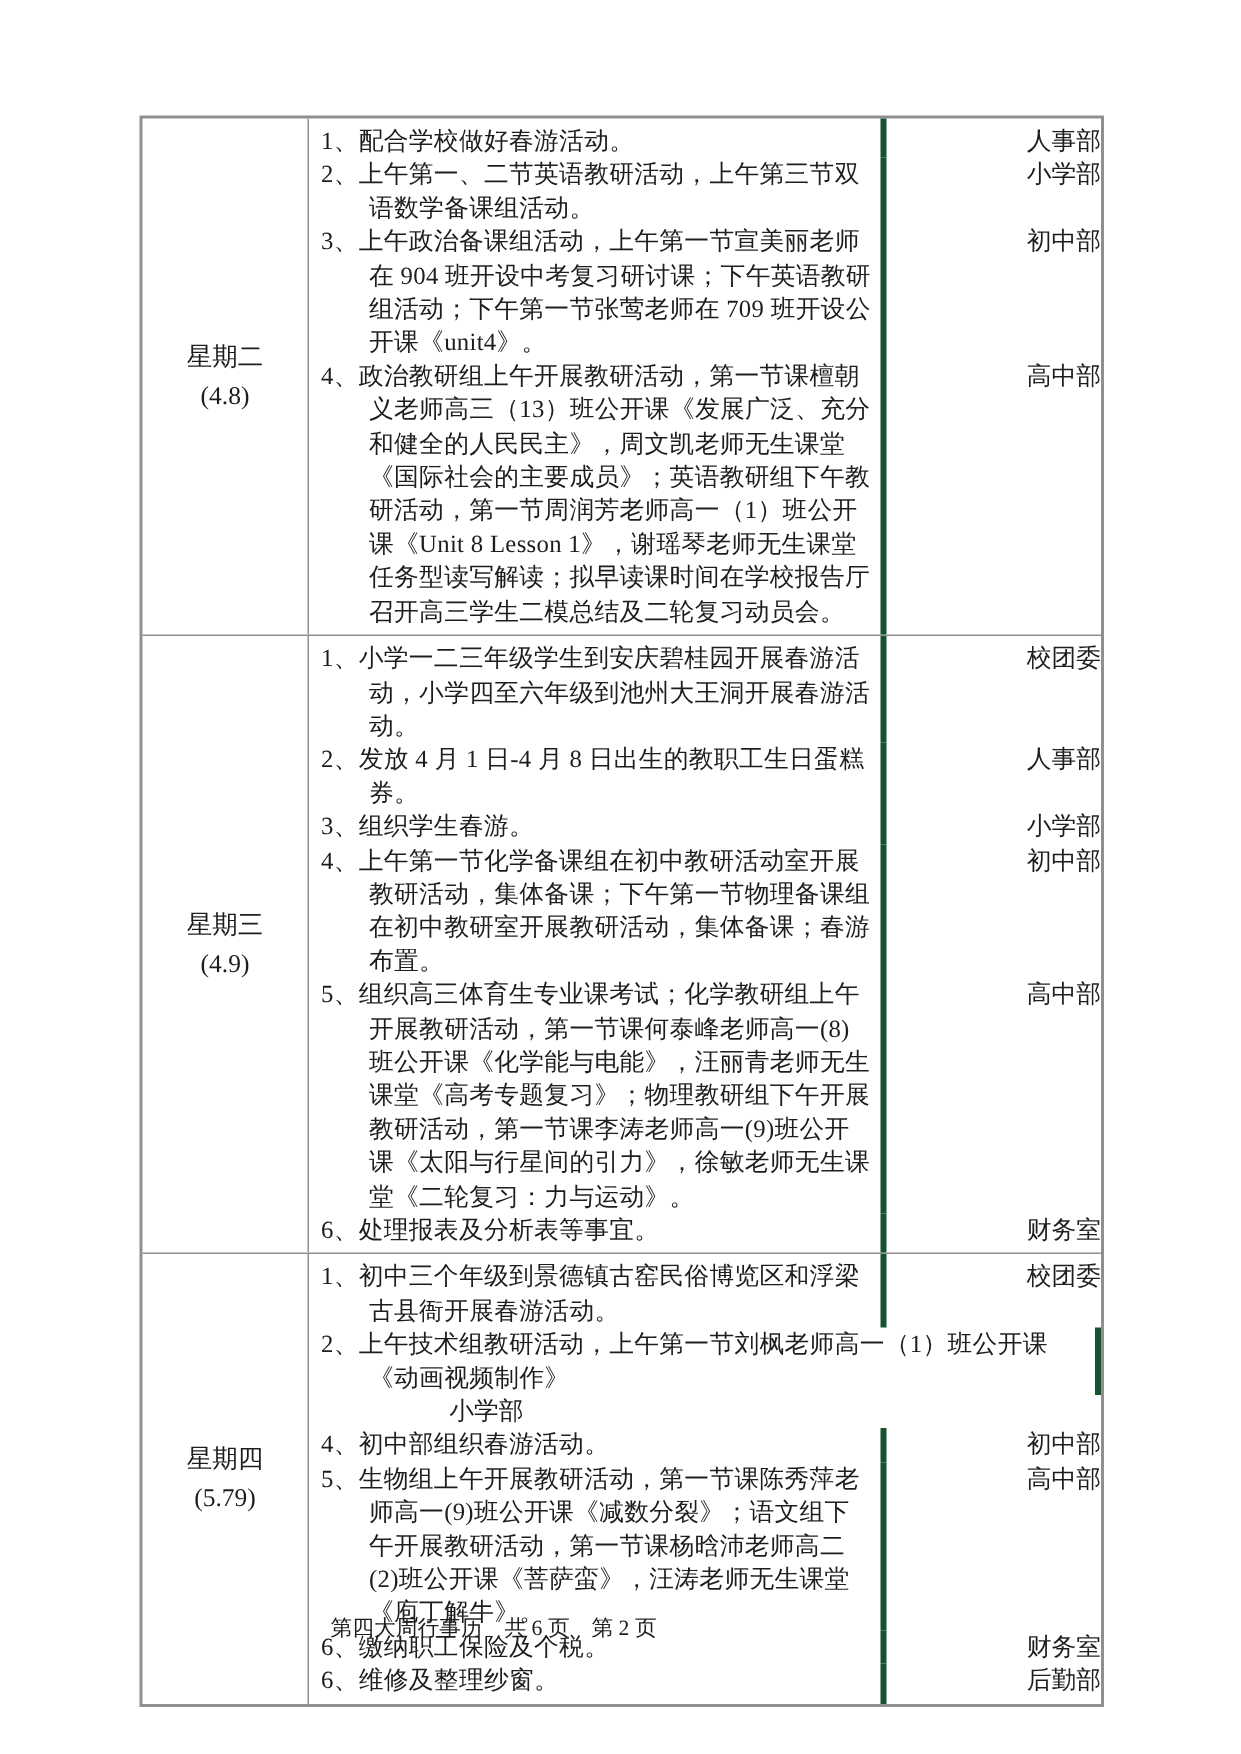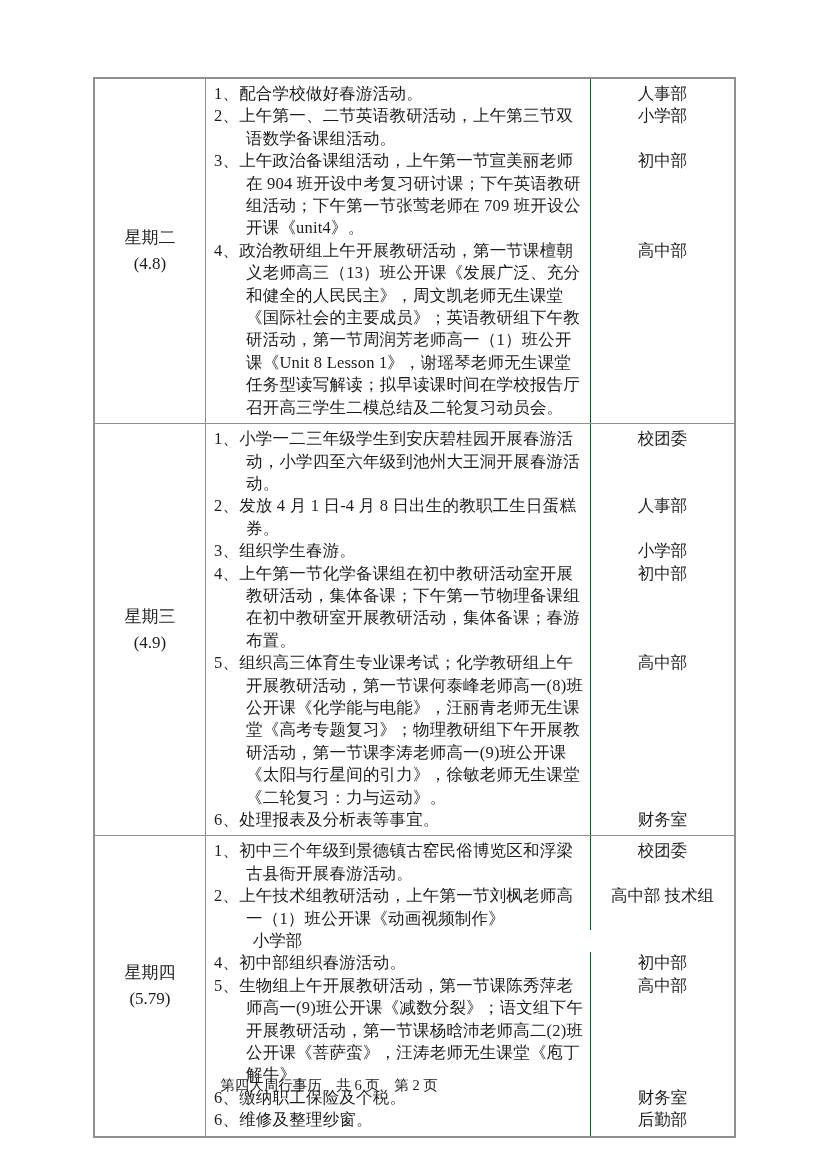--- a/index.html
+++ b/index.html
@@ -40,33 +40,33 @@
   }
   .items-col {
     flex:1;
     display:flex;
     flex-direction:column;
   }
   .item-row { display:flex; }
   .item-row:last-child { flex:1; }
   .item-text {
     flex:1;
-    border-right:1px solid #14532d;
+    border-right:4px solid #14532d;
     font-size:16.5px;
     line-height:22.4px;
     padding:0 6px 0 40px;
     text-indent:-32px;
     letter-spacing:0.2px;
   }
   .item-dept {
     width:143px;
     flex:0 0 143px;
     font-size:16.5px;
     line-height:22.4px;
-    text-align:center;
+    text-align:right;
     white-space:nowrap;
   }
   .item-row:first-child .item-text,
   .item-row:first-child .item-dept { padding-top:4px; }
   .item-row:last-child .item-text { padding-bottom:4px; }
   .page-footer {
     position:absolute;
     left:0; top:1076px;
     width:658px;
     text-align:center;
@@ -151,21 +151,20 @@
       <div class="day-date">(5.79)</div>
     </div>
     <div class="items-col">
   <div class="item-row">
     <div class="item-text">1、初中三个年级到景德镇古窑民俗博览区和浮梁古县衙开展春游活动。</div>
     <div class="item-dept">校团委</div>
   </div>
 
   <div class="item-row">
     <div class="item-text">2、上午技术组教研活动，上午第一节刘枫老师高一（1）班公开课《动画视频制作》</div>
-    <div class="item-dept">高中部 技术组</div>
   </div>
 
   <div class="item-row">
     <div class="item-dept">小学部</div>
   </div>
 
   <div class="item-row">
     <div class="item-text">4、初中部组织春游活动。</div>
     <div class="item-dept">初中部</div>
   </div>

